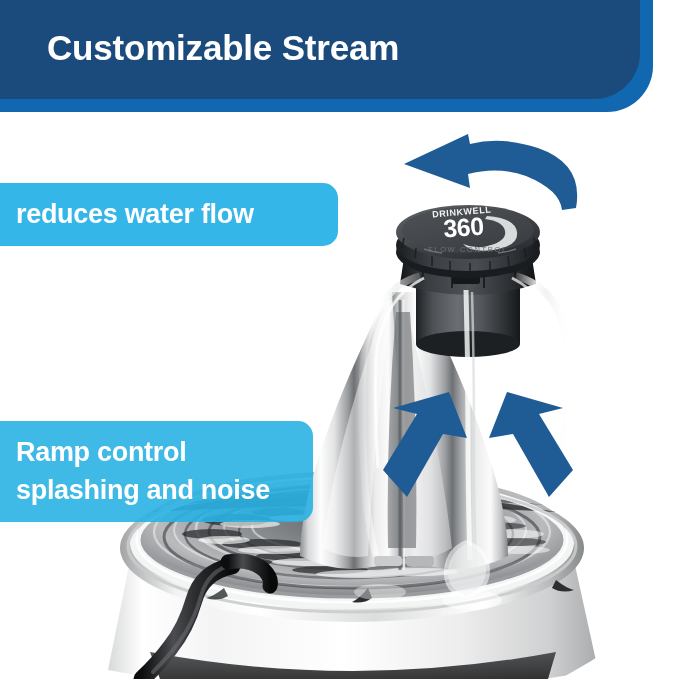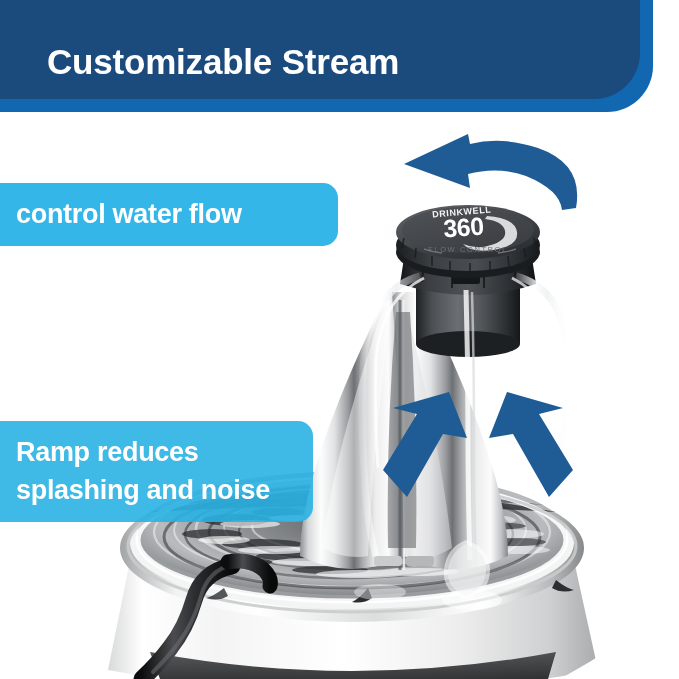--- a/index.html
+++ b/index.html
@@ -49,21 +49,21 @@
     top: -8px;
     width: 660px;
     height: 107px;
     background: #1b4a7c;
     border-bottom-right-radius: 46px;
     z-index: 41;
   }
   .banner-title {
     position: absolute;
     left: 47px;
-    top: 40px;
+    top: 26px;
     z-index: 45;
     color: #ffffff;
     font-size: 35px;
     font-weight: bold;
     letter-spacing: -0.2px;
     line-height: 44px;
     white-space: nowrap;
   }
 
   
@@ -385,25 +385,25 @@
 
   <svg class="arrow-down-left" viewBox="0 0 86 105" xmlns="http://www.w3.org/2000/svg">
     <path d="M66 0 L84 46 L60 42 L24 105 L0 78 L34 22 L10 16 Z" fill="#1f5b94"></path>
   </svg>
 
   <svg class="arrow-down-right" viewBox="0 0 86 105" xmlns="http://www.w3.org/2000/svg">
     <path d="M20 0 L2 46 L26 42 L62 105 L86 78 L52 22 L76 16 Z" fill="#1f5b94"></path>
   </svg>
 
   <div class="callout callout-1">
-    <span class="callout-line">control water flow</span>
+    <span class="callout-line">reduces water flow</span>
   </div>
 
   <div class="callout callout-2">
-    <span class="callout-line">Ramp reduces</span>
+    <span class="callout-line">Ramp control</span>
     <span class="callout-line">splashing and noise</span>
   </div>
 
   <div class="banner-lower"></div>
   <div class="banner-upper"></div>
   <div class="banner-title">Customizable Stream</div>
 
 </div>
 
 </body></html>

